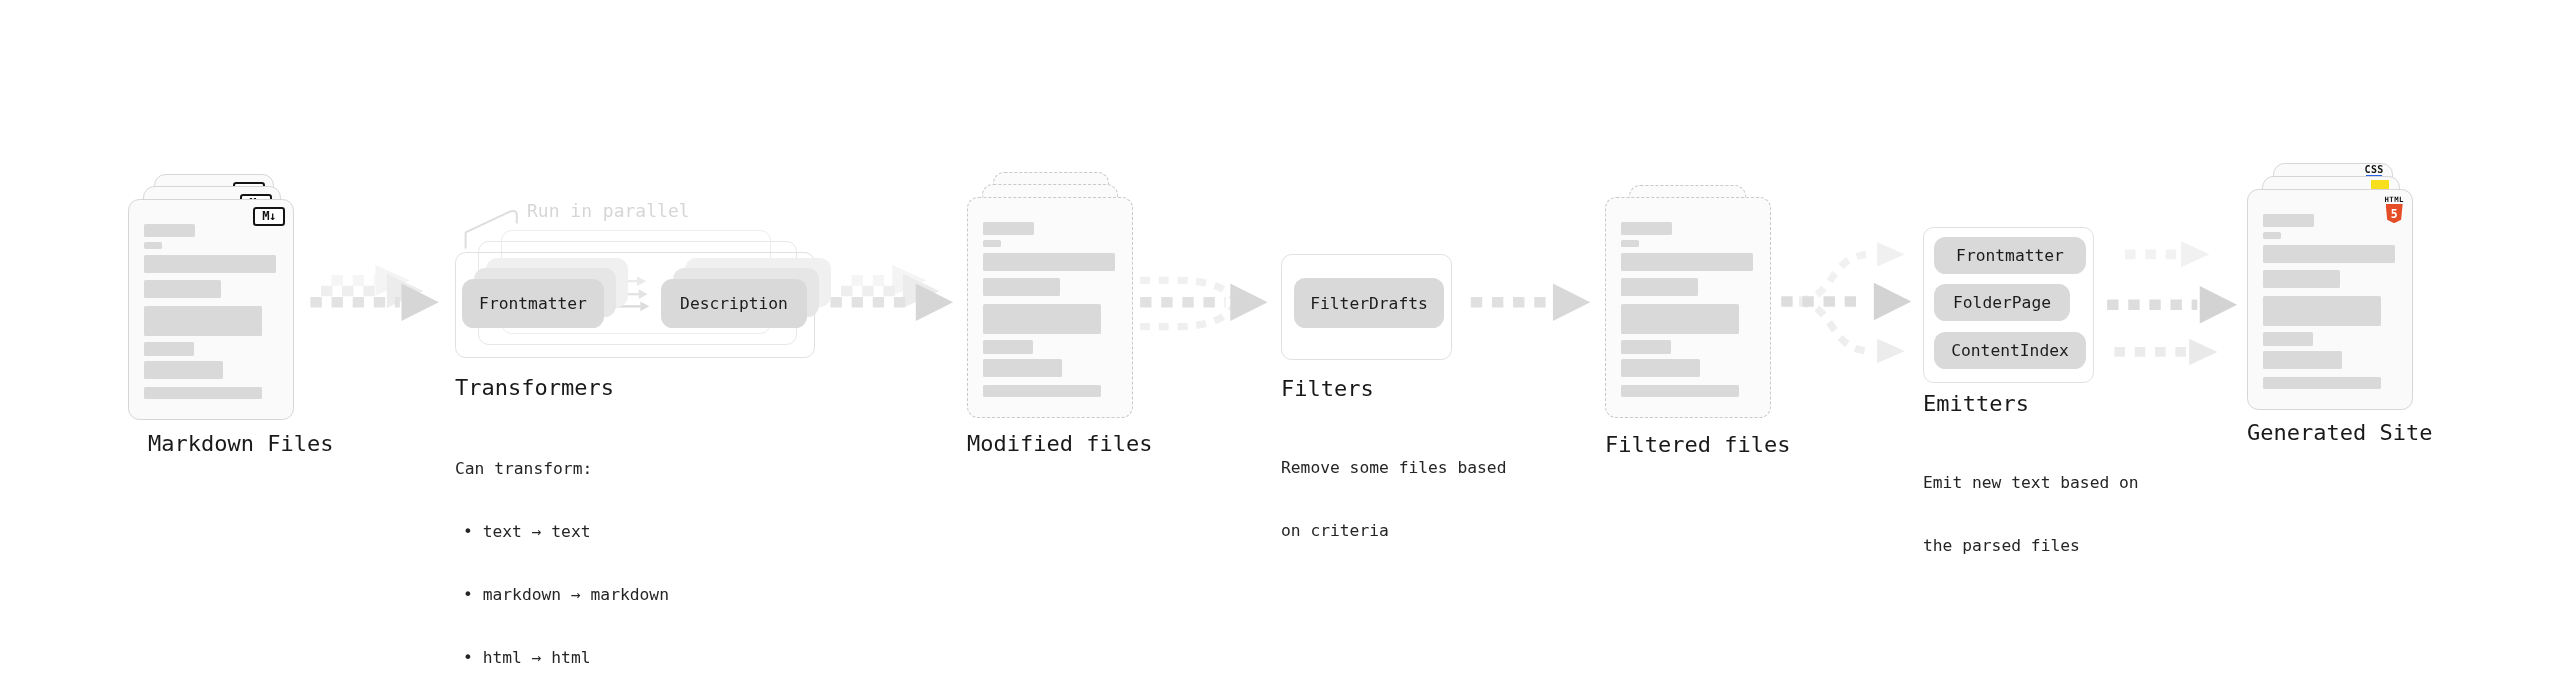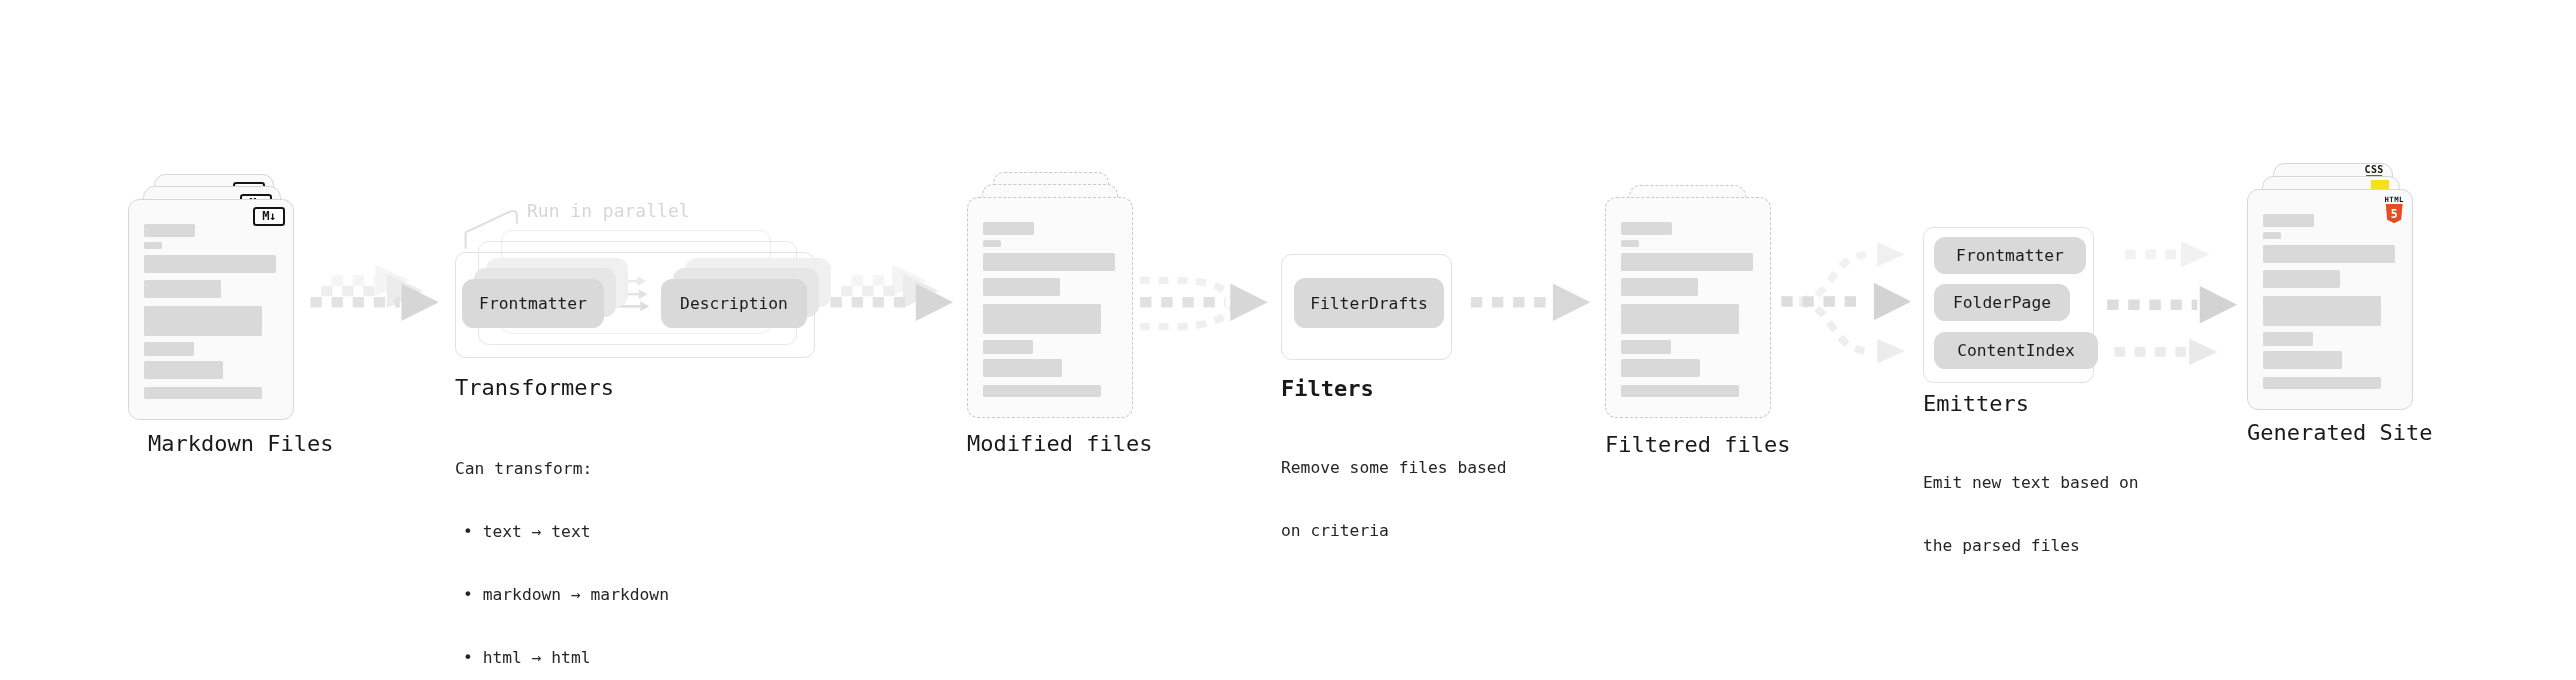--- a/index.html
+++ b/index.html
@@ -190,21 +190,21 @@
         <div class="bar" style="left: 15.4px; top: 106px; width: 118px; height: 30px;"></div>
         <div class="bar" style="left: 15.4px; top: 142px; width: 50px; height: 14px;"></div>
         <div class="bar" style="left: 15.4px; top: 161px; width: 79px; height: 18px;"></div>
         <div class="bar" style="left: 15.4px; top: 187px; width: 118px; height: 12.2px;"></div>
       </div>
   </div>
   <div class="label" style="left:967px;top:431px;">Modified files</div>
 
   <div class="outline" style="left:1281px;top:254px;width:171px;height:106px;"></div>
   <div class="chip" style="left:1294px;top:278px;width:150px;height:50px;">FilterDrafts</div>
-  <div class="label" style="left:1281px;top:376px;font-weight:bold;">Filters</div>
+  <div class="label" style="left:1281px;top:376px;">Filters</div>
   <div class="desc" style="left:1281px;top:415px;">
     <div>Remove some files based</div>
     <div>on criteria</div>
   </div>
 
   <div>
     <div class="doc dashed" style="left:1629px;top:185px;width:117px;height:221px;"></div>
     <div class="doc dashed" style="left:1605px;top:197px;width:166px;height:221px;">
         <div class="bar" style="left: 15.4px; top: 24.4px; width: 51px; height: 12.2px;"></div>
         <div class="bar" style="left: 15.4px; top: 42px; width: 18px; height: 6.5px;"></div>
@@ -214,21 +214,21 @@
         <div class="bar" style="left: 15.4px; top: 142px; width: 50px; height: 14px;"></div>
         <div class="bar" style="left: 15.4px; top: 161px; width: 79px; height: 18px;"></div>
         <div class="bar" style="left: 15.4px; top: 187px; width: 118px; height: 12.2px;"></div>
       </div>
   </div>
   <div class="label" style="left:1605px;top:432px;">Filtered files</div>
 
   <div class="outline" style="left:1923px;top:227px;width:171px;height:156px;"></div>
   <div class="chip" style="left:1934px;top:237px;width:152px;height:37px;">Frontmatter</div>
   <div class="chip" style="left:1934px;top:284px;width:136px;height:37px;">FolderPage</div>
-  <div class="chip" style="left:1934px;top:332px;width:164px;height:37px;">ContentIndex</div>
+  <div class="chip" style="left:1934px;top:332px;width:152px;height:37px;">ContentIndex</div>
   <div class="label" style="left:1923px;top:391px;">Emitters</div>
   <div class="desc" style="left:1923px;top:430px;">
     <div>Emit new text based on</div>
     <div>the parsed files</div>
   </div>
 
   <div>
     <div class="doc" style="left:2273px;top:163px;width:120px;height:221px;">
       <div class="css-badge" style="top:3.3px;right:8.1px;">
         <div class="css-word">CSS</div>

